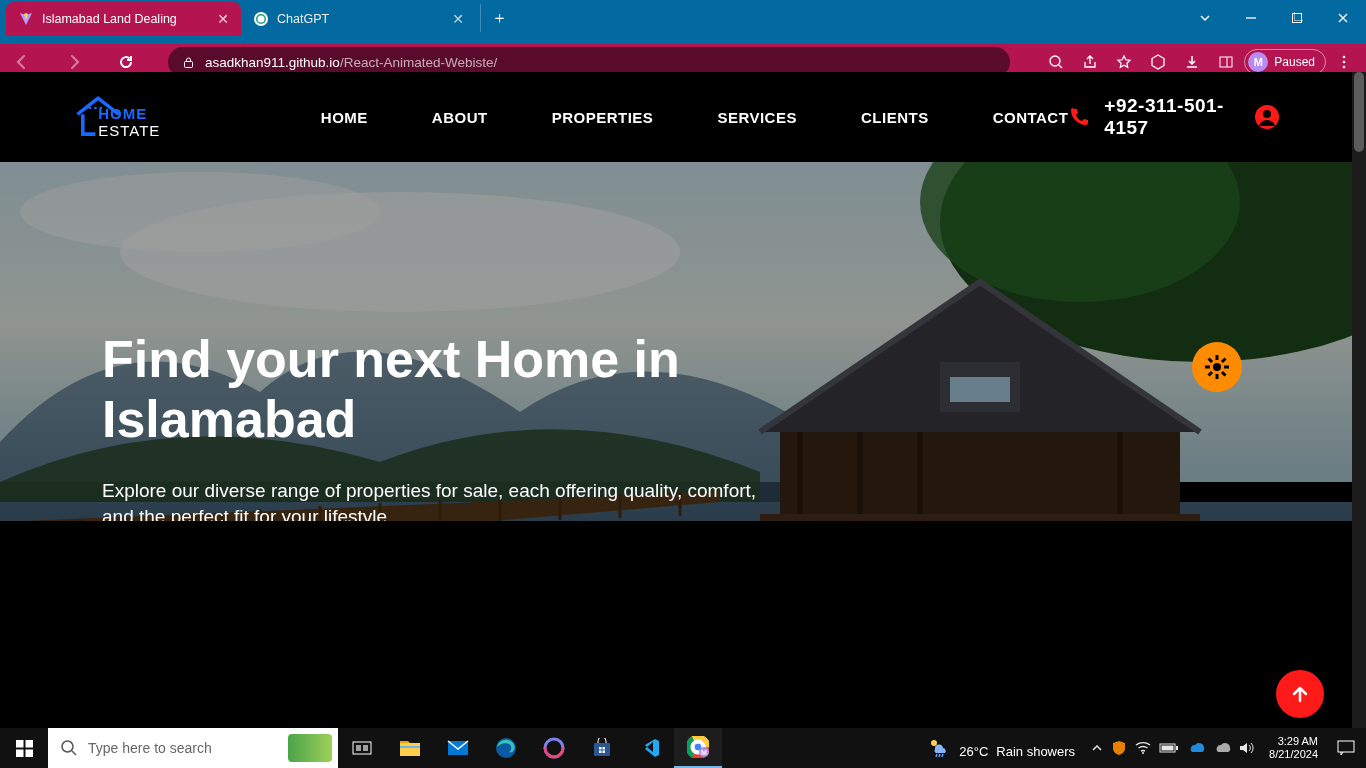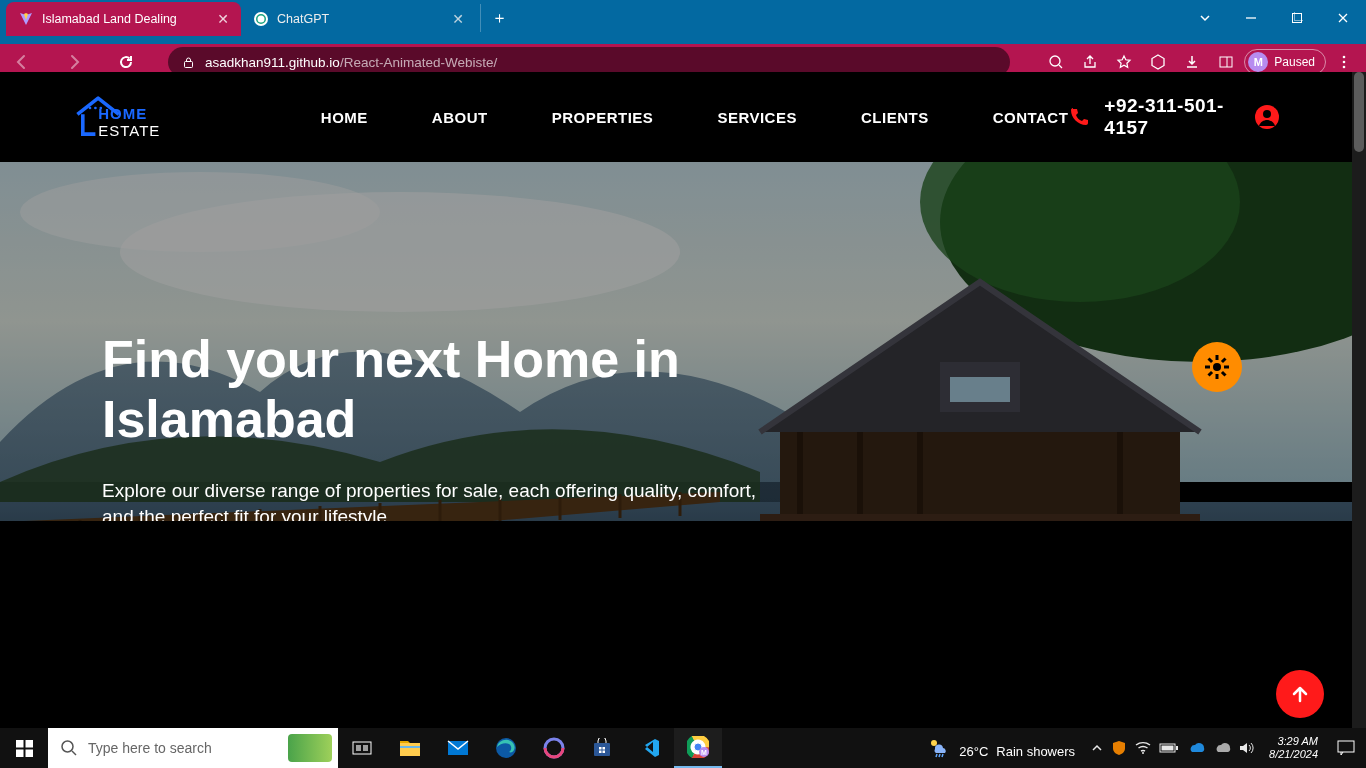--- a/index.html
+++ b/index.html
@@ -189,21 +189,21 @@
   cursor:pointer;
 }
 .task-icon.active{border-bottom:2px solid #76b9ed;background:rgba(255,255,255,.05);}
 .weather{
   margin-left:auto;display:flex;align-items:flex-end;gap:8px;
   font-size:13px;padding-right:10px;
 }
 .tray{display:flex;align-items:center;gap:8px;padding:0 6px;}
 .tray-ic{cursor:pointer;opacity:.9;}
 .clock{
-  font-size:11px;line-height:1.2;text-align:right;padding:0 8px;font-style:italic;
+  font-size:11px;line-height:1.2;text-align:right;padding:0 8px;
 }
 .notif{
   width:40px;height:40px;display:flex;align-items:center;justify-content:center;
   cursor:pointer;
 }
 
 svg{display:block;}
 </style>
 </head>
 <body>

